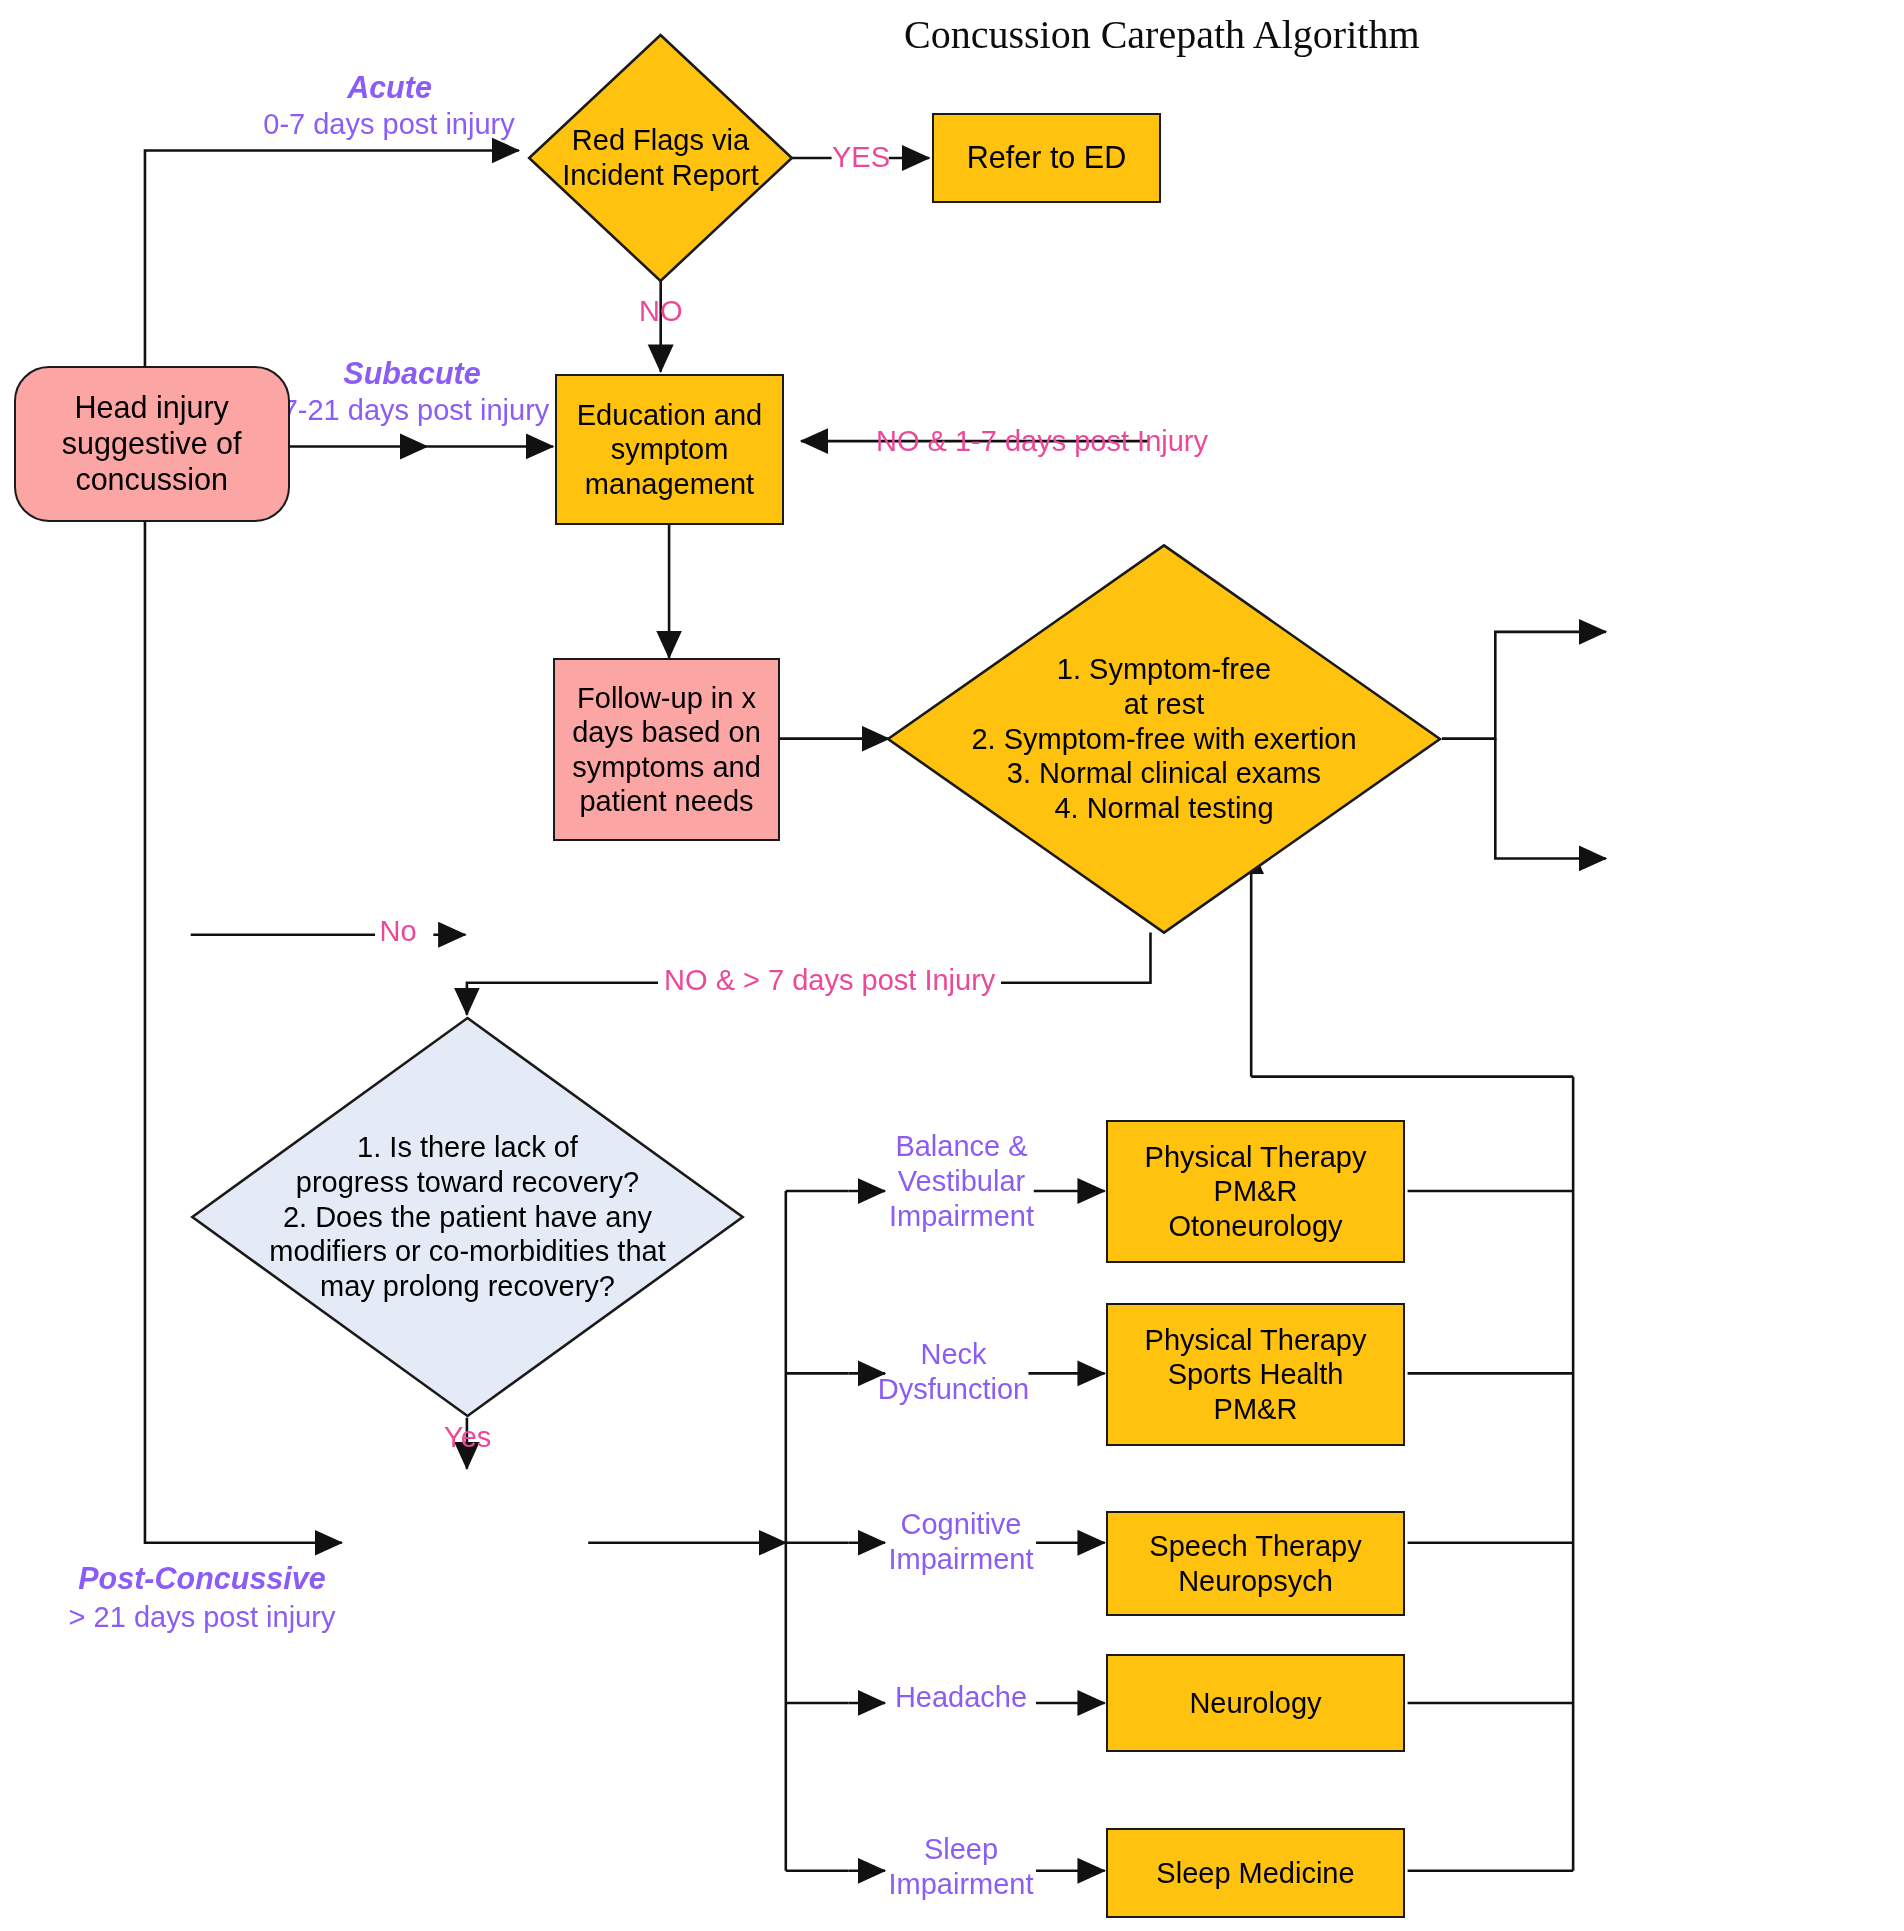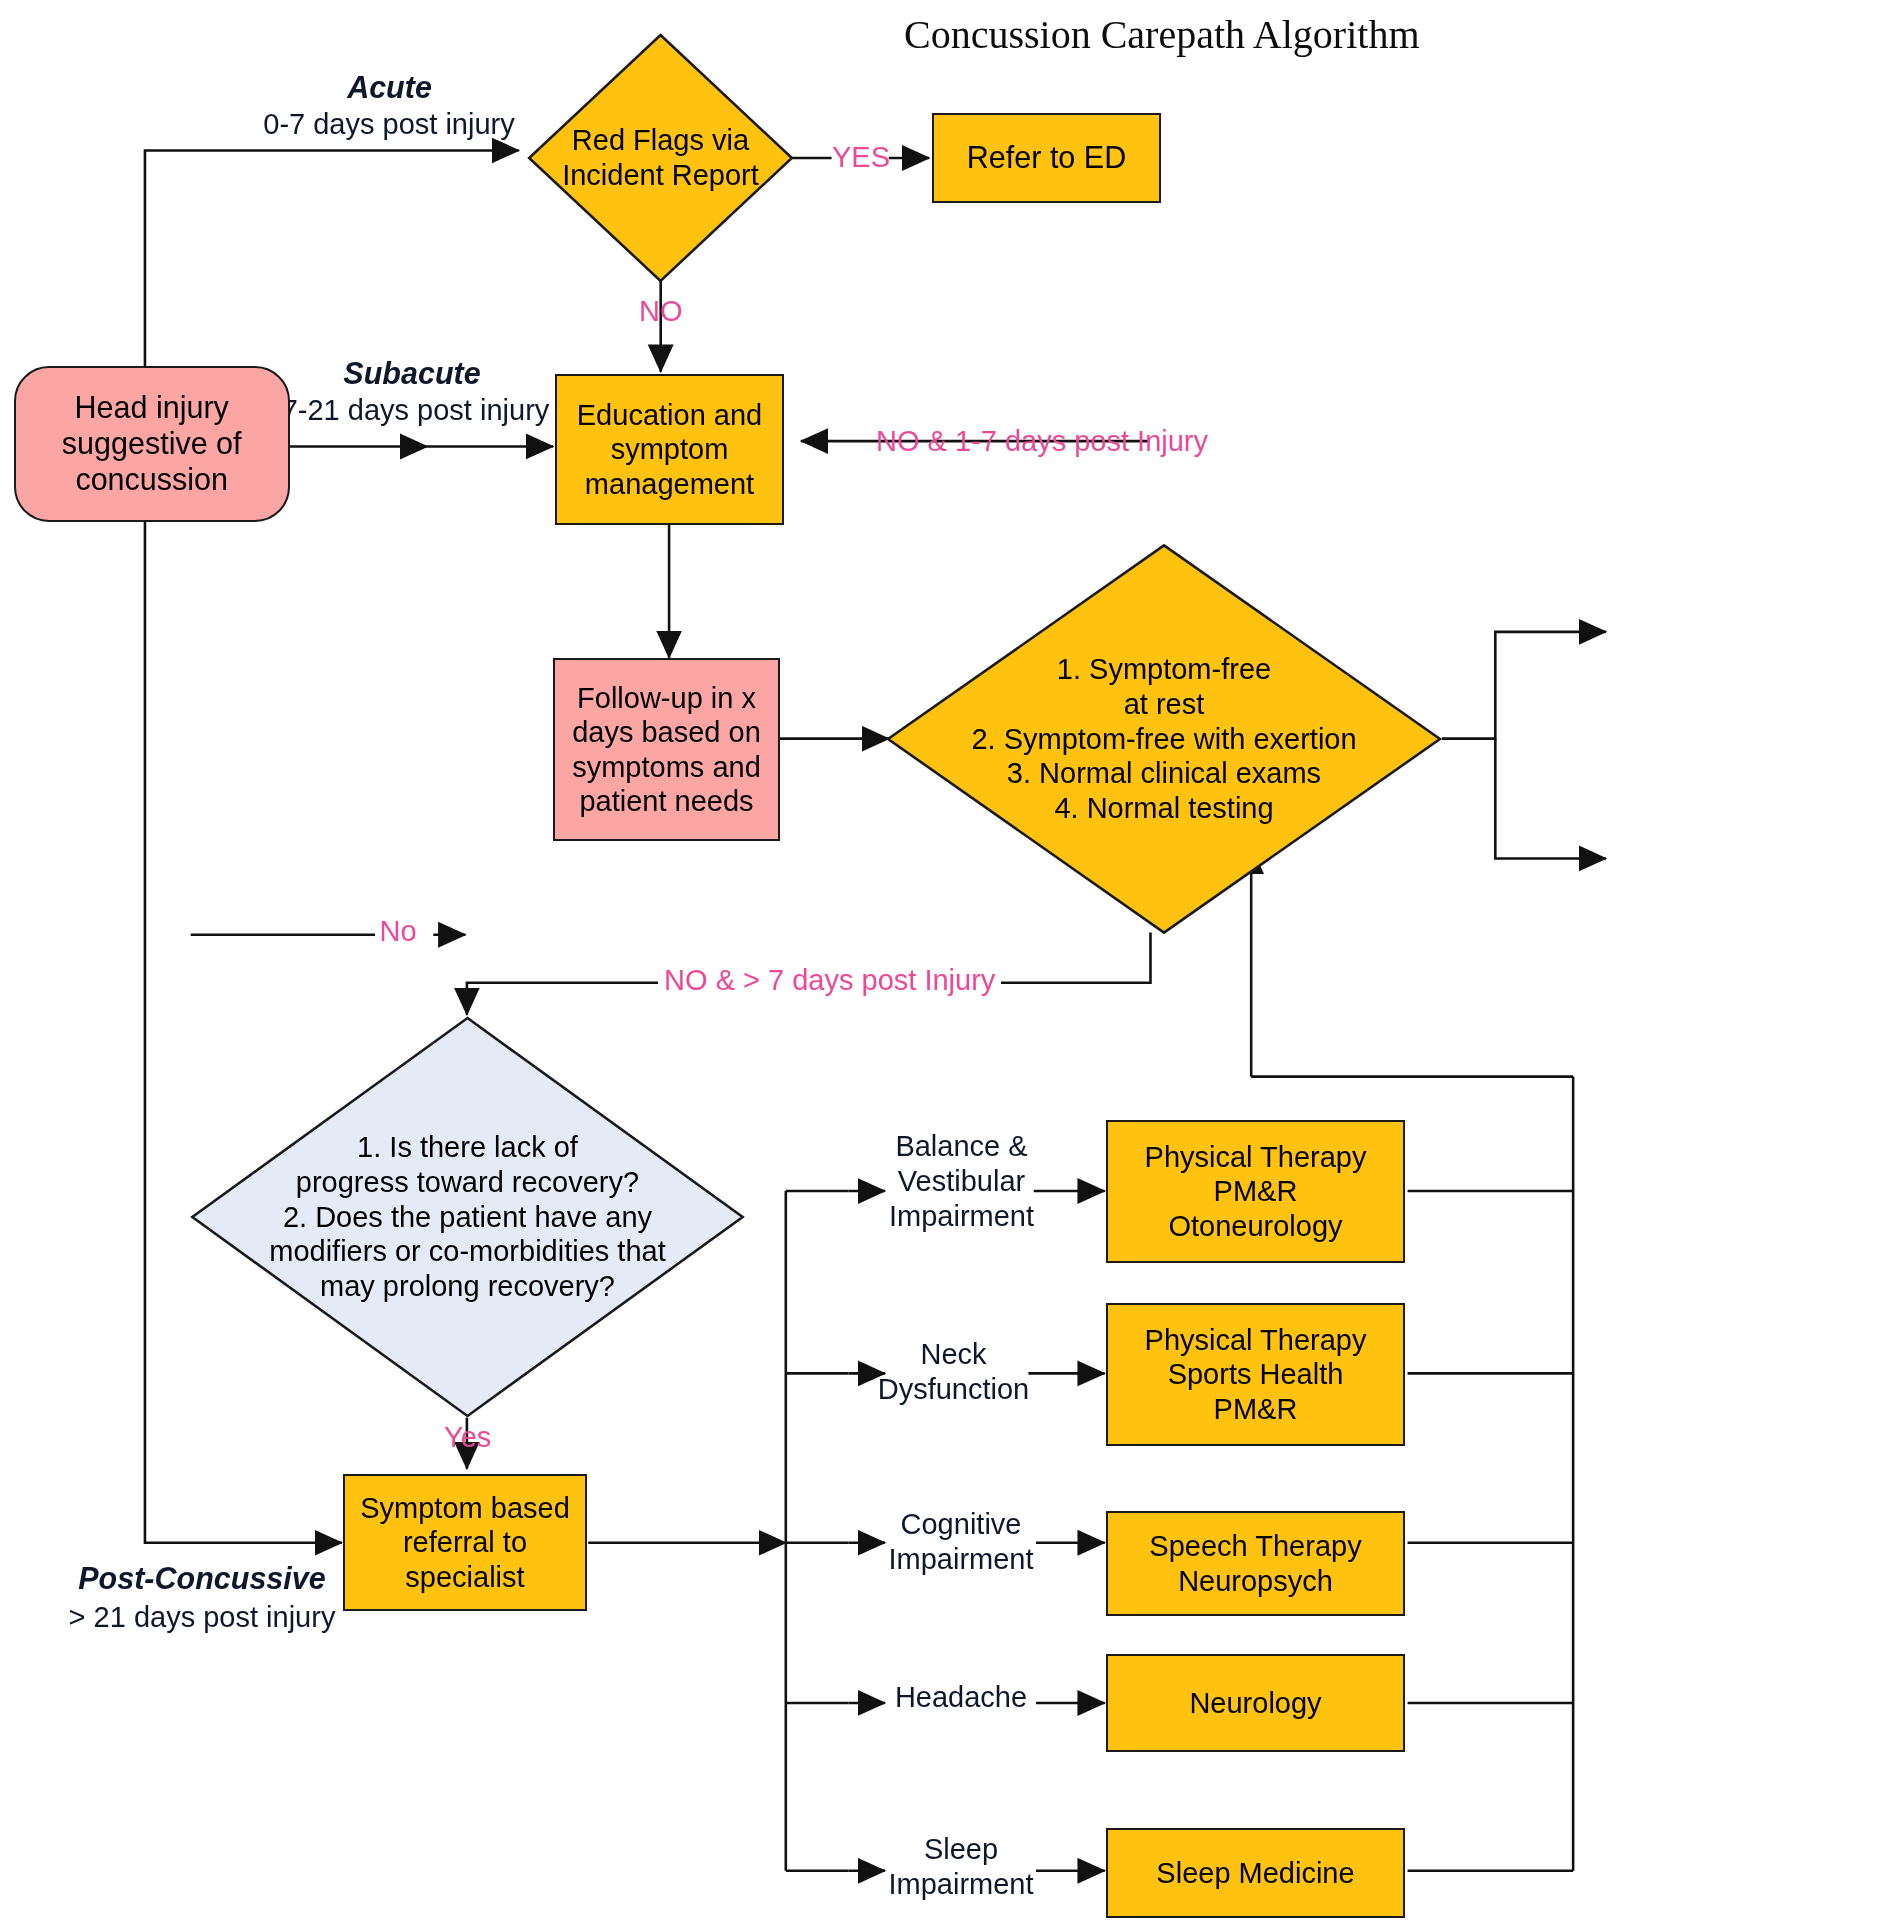--- a/index.html
+++ b/index.html
@@ -8,21 +8,21 @@
   #wires{position:absolute;left:0;top:0;width:1905px;height:1932px;}
   .node{position:absolute;box-sizing:border-box;display:flex;align-items:center;justify-content:center;text-align:center;color:#000;line-height:1.18;}
   .box{border:2.3px solid #1a1a1a;}
   .orange{background:#FFC20E;}
   .blue{background:#fca5a5;}
   .pill{border-radius:762px;}
   .rrect{border-radius:35px;}
   .dwrap{position:absolute;}
   .dlabel{position:absolute;left:0;top:0;width:100%;height:100%;display:flex;align-items:center;justify-content:center;text-align:center;line-height:1.2;}
   .txt{position:absolute;color:#ec4899;line-height:1.2;white-space:nowrap;}
-  .txtc{position:absolute;color:#0f172a;line-height:1.2;text-align:center;}
+  .txtc{position:absolute;color:#8b5cf6;line-height:1.2;text-align:center;}
   .title{position:absolute;font-family:"Liberation Serif", serif;color:#0d0d0d;}
   .bi{font-weight:bold;font-style:italic;}
   .b{font-weight:bold;}
 </style>
 </head>
 <body>
 
 <div id="stage">
 
   <svg id="wires" viewBox="0 0 2497 2532">
@@ -160,23 +160,20 @@
     <div class="dlabel" style="font-size:29px;white-space:pre-line;">1. Is there lack of
 progress toward recovery?
 2. Does the patient have any
 modifiers or co-morbidities that
 may prolong recovery?</div>
   </div>
 
   <div class="txt" style="left:375px;top:914px;font-size:29px;background:#fff;padding:0 4.6px;">No</div>
   <div class="txt" style="left:444px;top:1420px;font-size:29px;">Yes</div>
 
-  <div class="node box orange" style="left:343px;top:1474px;width:244px;height:137px;font-size:29px;white-space:pre-line;">Symptom based
-referral to
-specialist</div>
 
   <div class="txtc" style="left:885px;top:1129px;width:153px;font-size:29px;white-space:pre-line;">Balance &amp;
 Vestibular
 Impairment</div>
   <div class="node box orange" style="left:1106px;top:1120px;width:299px;height:143px;font-size:29px;white-space:pre-line;">Physical Therapy
 PM&amp;R
 Otoneurology</div>
 
   <div class="txtc" style="left:877px;top:1337px;width:153px;font-size:29px;white-space:pre-line;">Neck
 Dysfunction</div>

